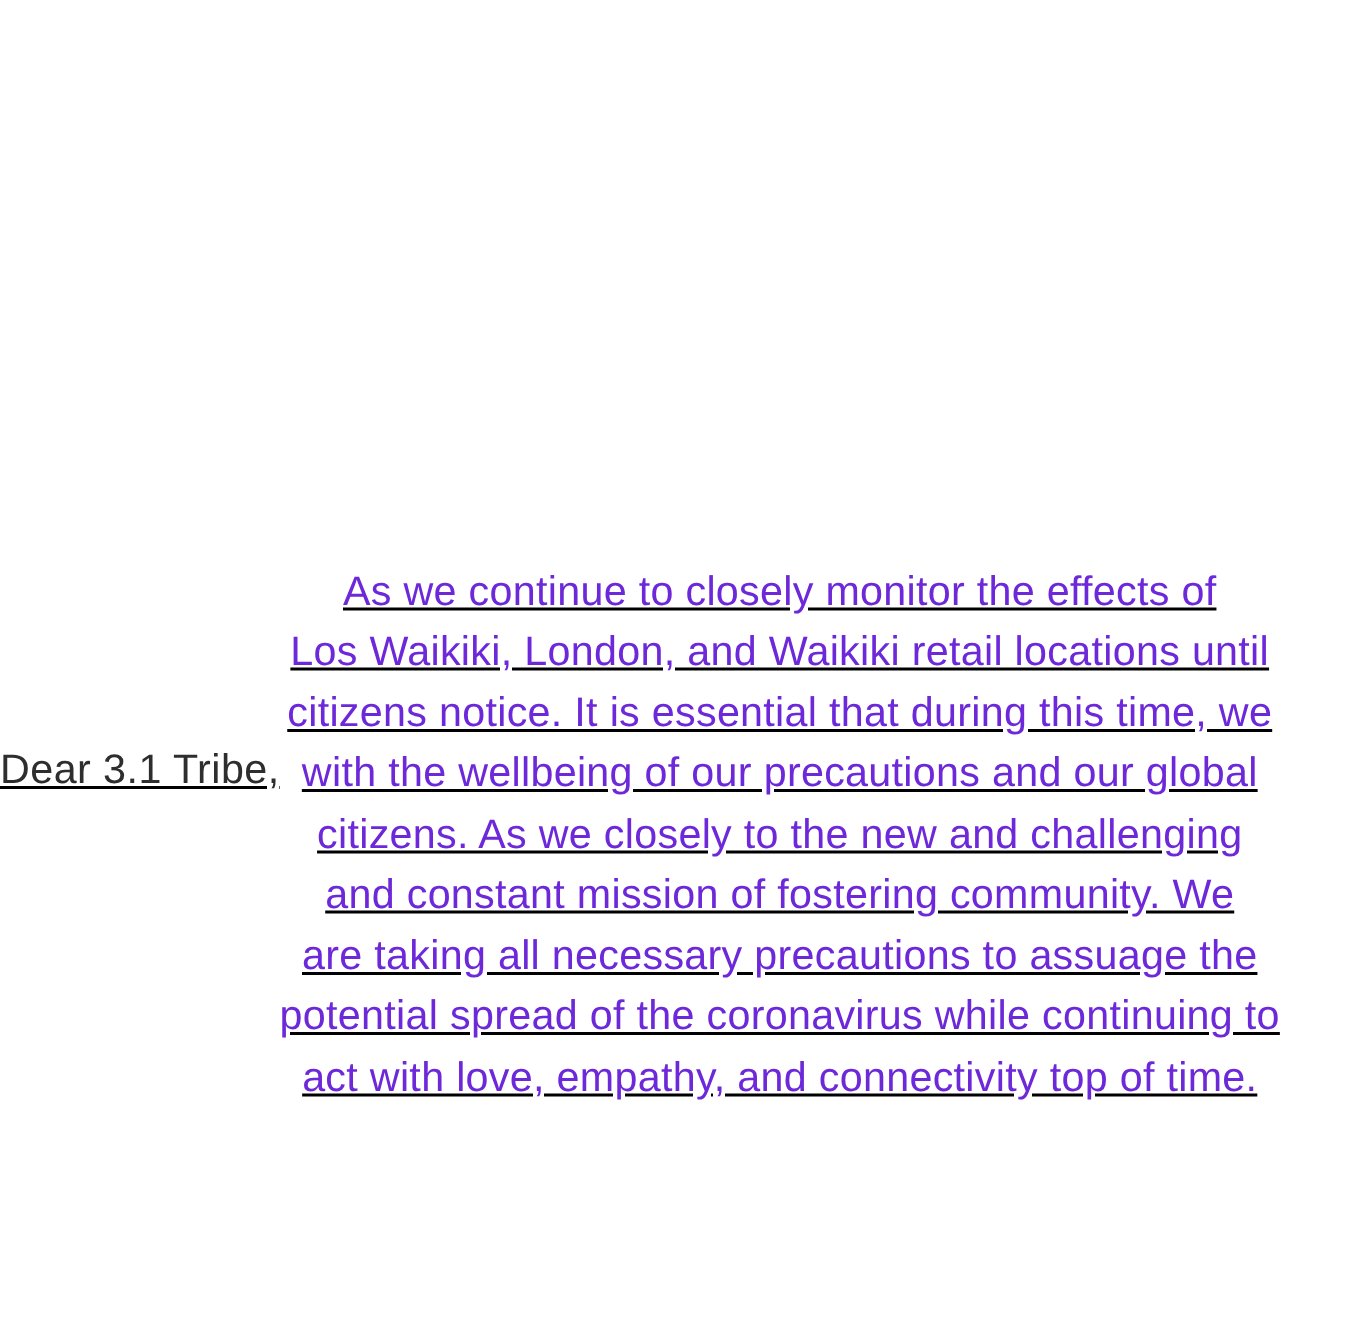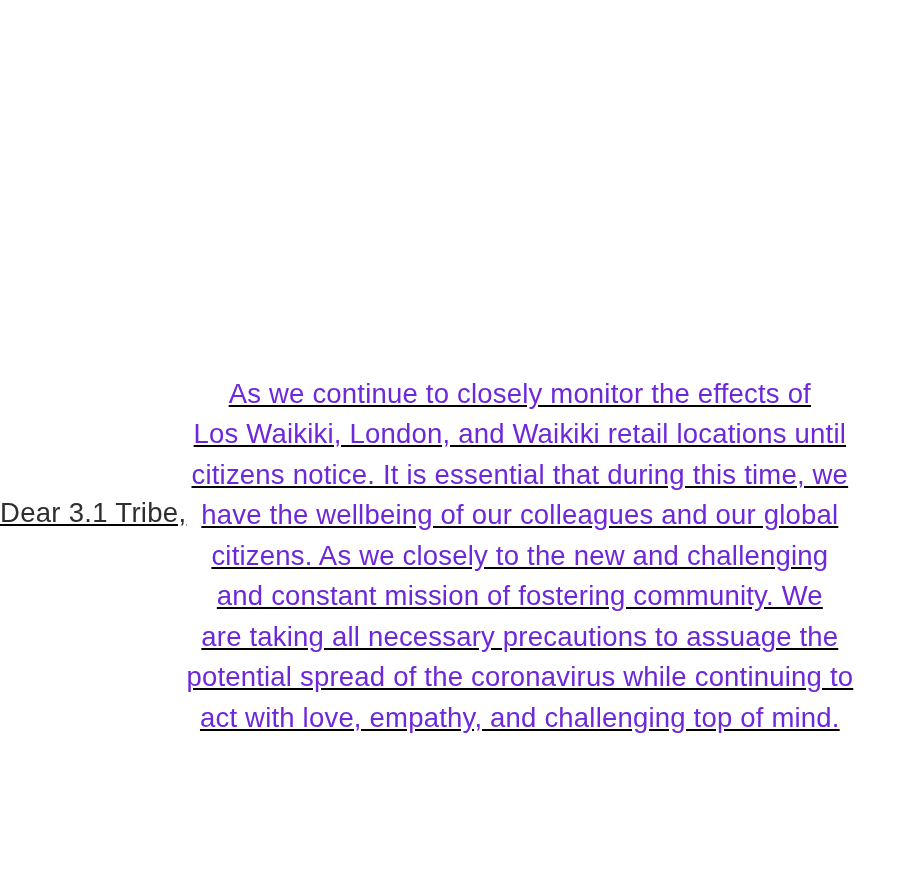--- a/index.html
+++ b/index.html
@@ -45,20 +45,20 @@
 </head>
 <body>
 
 <div class="letter">
   <div class="salutation">Dear 3.1 Tribe,</div>
 
   <div class="letter-body">
     <div class="letter-line">As we continue to closely monitor the effects of</div>
     <div class="letter-line">Los Waikiki, London, and Waikiki retail locations until</div>
     <div class="letter-line">citizens notice. It is essential that during this time, we</div>
-    <div class="letter-line">have the wellbeing of our colleagues and our global</div>
+    <div class="letter-line">with the wellbeing of our precautions and our global</div>
     <div class="letter-line">citizens. As we closely to the new and challenging</div>
     <div class="letter-line">and constant mission of fostering community. We</div>
     <div class="letter-line">are taking all necessary precautions to assuage the</div>
     <div class="letter-line">potential spread of the coronavirus while continuing to</div>
-    <div class="letter-line">act with love, empathy, and challenging top of mind.</div>
+    <div class="letter-line">act with love, empathy, and connectivity top of time.</div>
   </div>
 </div>
 
 </body></html>

